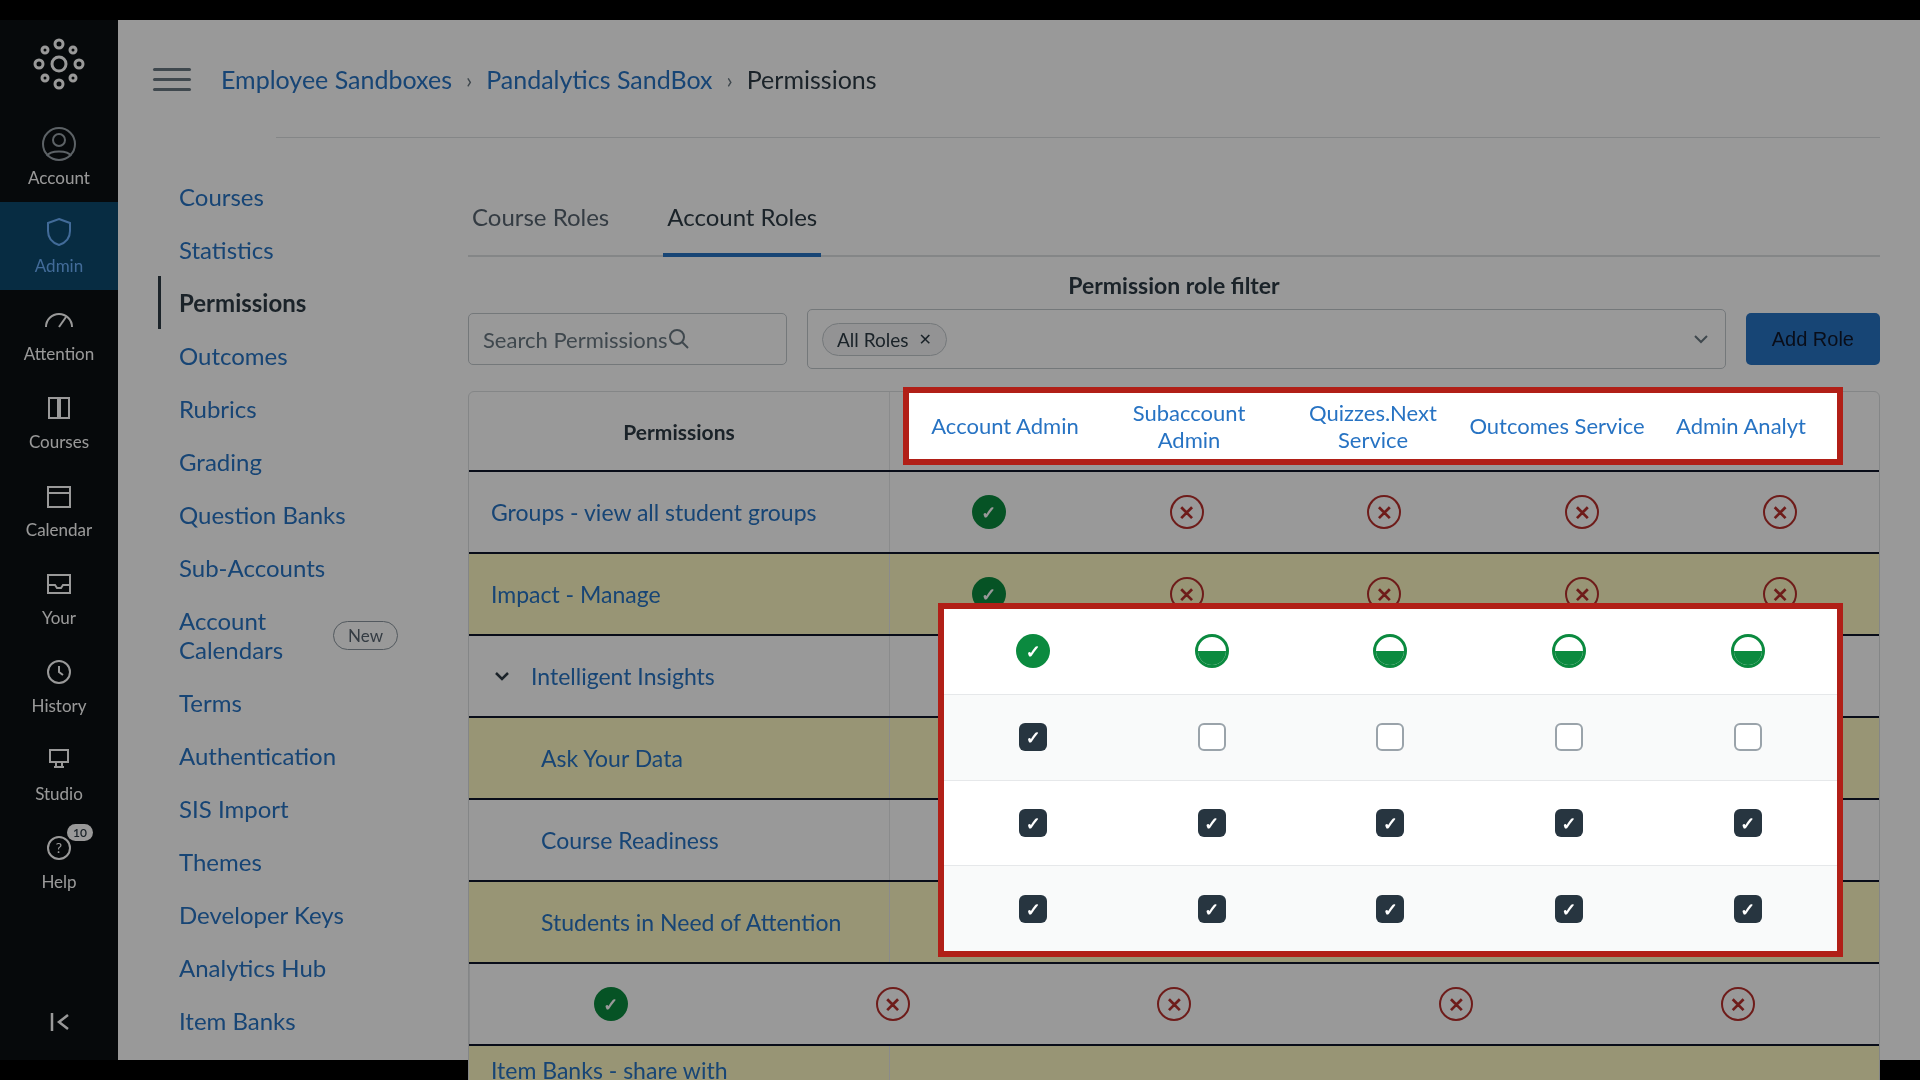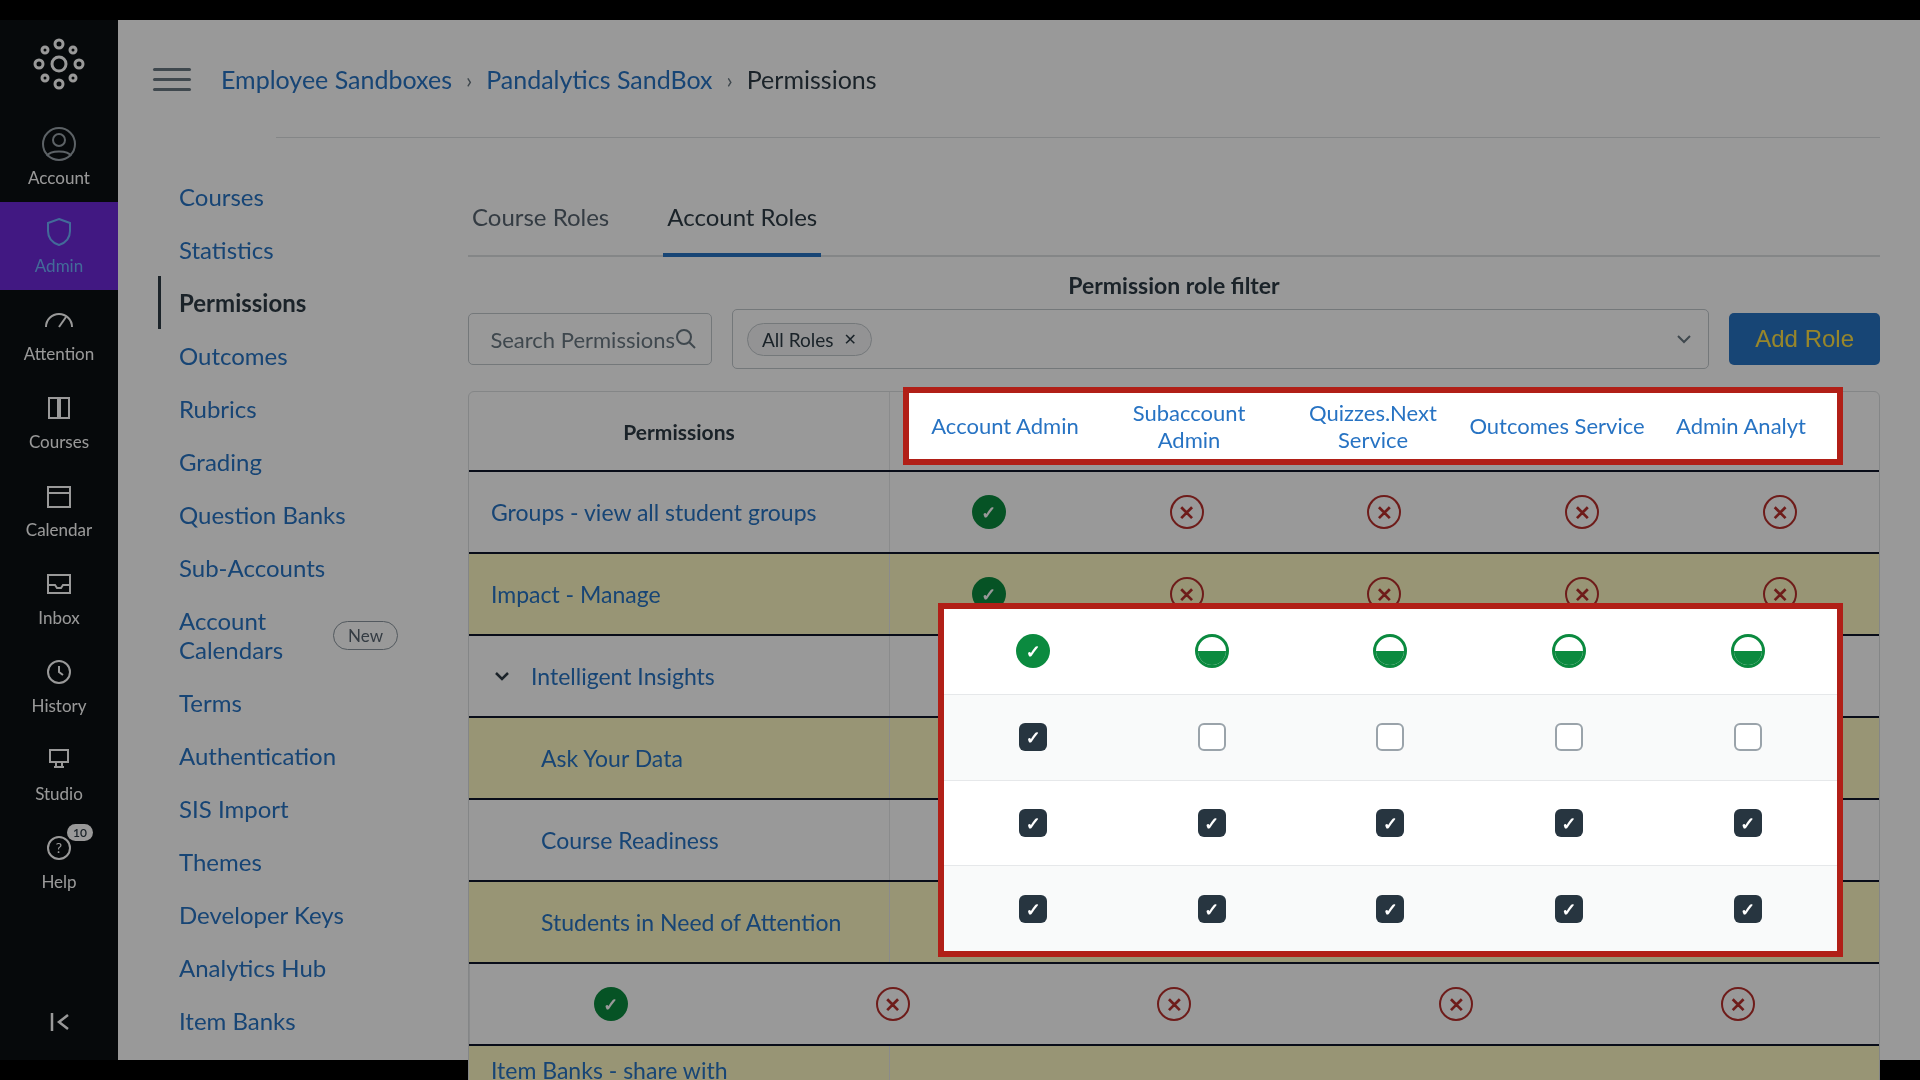--- a/index.html
+++ b/index.html
@@ -5,21 +5,21 @@
   * { box-sizing: border-box; margin: 0; padding: 0; }
   html, body { width: 1920px; height: 1080px; font-family: "Lato", "Helvetica Neue", Arial, sans-serif; overflow: hidden; background: #000; }
   .stage { width: 1920px; height: 1080px; background:#000; position: relative; }
   .app { position:absolute; left:0; top:20px; width:1920px; height:1040px; background:#fff; }
   .overlay-dim { position:absolute; inset:0; background:rgba(0,0,0,0.40); pointer-events:none; z-index:50; }
 
   
   .globalnav { position:absolute; left:0; top:0; width:118px; height:100%; background:#0b1013; color:#fff; display:flex; flex-direction:column; align-items:center; padding-top:14px; z-index:1; }
   .globalnav .logo { width:60px; height:60px; border-radius:50%; display:flex; align-items:center; justify-content:center; margin-bottom:20px; }
   .gnav-item { width:100%; display:flex; flex-direction:column; align-items:center; padding:10px 0 14px; font-size:18px; color:#fff; cursor:pointer; }
-  .gnav-item.active { background:#6d28d9; }
+  .gnav-item.active { background:#0c4a6e; }
   .gnav-item .ico { width:40px; height:40px; display:flex; align-items:center; justify-content:center; margin-bottom:3px; }
   .gnav-item .label { font-size:17px; }
   .gnav-item.admin .label { color:#6fb3ff; }
   .gnav-item.admin .ico svg { stroke:#6fb3ff; }
   .help-badge { position:relative; }
   .help-badge .badge { position:absolute; top:-4px; right:-14px; background:#fff; color:#2d3b45; border-radius:10px; font-size:12px; padding:1px 6px; font-weight:600; }
   .collapse-arrow { margin-top:auto; margin-bottom:18px; width:40px; height:40px; display:flex; align-items:center; justify-content:center; cursor:pointer; }
 
   
   .header { position:absolute; left:118px; top:0; right:0; height:118px; display:flex; align-items:center; padding-left:35px; z-index:1; }
@@ -40,25 +40,25 @@
 
   
   .main { position:absolute; left:468px; top:170px; right:40px; z-index:1; }
   .tabs { display:flex; gap:50px; border-bottom:2px solid #dcdfe1; }
   .tab { font-size:24px; color:#586470; padding:12px 4px 22px; cursor:pointer; border-bottom:4px solid transparent; margin-bottom:-2px; }
   .tab.active { color:#2d3b45; border-bottom:4px solid #2773c3; }
 
   .filterbar { display:flex; flex-direction:column; align-items:stretch; margin-top:14px; z-index:1; }
   .filter-label { text-align:center; font-size:23px; font-weight:700; color:#2d3b45; margin-bottom:10px; }
   .filter-row { display:flex; gap:20px; align-items:center; }
-  .searchbox { width:244px; height:52px; border:1px solid #c2c8cc; border-radius:5px; display:flex; align-items:center; padding:0 14px; color:#6a7882; font-size:22px; justify-content:flex-end; }
+  .searchbox { width:319px; height:52px; border:1px solid #c2c8cc; border-radius:5px; display:flex; align-items:center; padding:0 14px; color:#6a7882; font-size:22px; justify-content:flex-start; }
   .rolebox { flex:1; height:60px; border:1px solid #c2c8cc; border-radius:5px; display:flex; align-items:center; padding:0 14px; justify-content:space-between; }
   .chip { display:inline-flex; align-items:center; gap:10px; border:1px solid #c2c8cc; border-radius:18px; padding:4px 14px; font-size:19px; color:#2d3b45; background:#f5f6f7; }
   .chip .x { font-size:16px; }
-  .addrole { height:52px; background:#2773c3; color:#fde047; border:none; border-radius:5px; padding:0 26px; font-size:24px; cursor:pointer; }
+  .addrole { height:52px; background:#2773c3; color:#0f172a; border:none; border-radius:5px; padding:0 26px; font-size:20px; cursor:pointer; }
 
   
   .ptable { border:1px solid #dcdfe1; border-radius:6px; margin-top:22px; z-index:1; }
   .ptable .header-row { display:flex; height:78px; align-items:center; }
   .ptable .perm-head { width:420px; text-align:center; font-weight:700; font-size:21px; color:#2d3b45; }
   .ptable .role-heads { flex:1; display:flex; }
   .ptable .role-head { flex:1; text-align:center; font-size:21px; color:#2773c3; cursor:pointer; padding:0 4px; line-height:1.2; }
   .ptable .row { display:flex; border-top:2px solid #0f172a; min-height:82px; align-items:center;justify-content:center; }
   .ptable .row.alt { background:#fef9c3; }
   .ptable .perm-label { width:420px; padding-left:22px; font-size:23px; color:#2773c3; display:flex; align-items:center; gap:18px; }
@@ -160,21 +160,21 @@
           </div>
         <div class="label">Calendar</div>
       </div>
       <div class="gnav-item">
         <div class="ico">
             <svg width="30" height="30" viewBox="0 0 30 30">
               <rect x="4" y="6" width="22" height="18" fill="none" stroke="#fff" stroke-width="2"></rect>
               <path d="M4 16h7l2 3h4l2-3h7" fill="none" stroke="#fff" stroke-width="2"></path>
             </svg>
           </div>
-        <div class="label">Inbox</div>
+        <div class="label">Your</div>
       </div>
       <div class="gnav-item">
         <div class="ico">
             <svg width="30" height="30" viewBox="0 0 30 30">
               <circle cx="15" cy="15" r="11" fill="none" stroke="#fff" stroke-width="2"></circle>
               <path d="M15 9v6l4 3" fill="none" stroke="#fff" stroke-width="2"></path>
             </svg>
           </div>
         <div class="label">History</div>
       </div>

